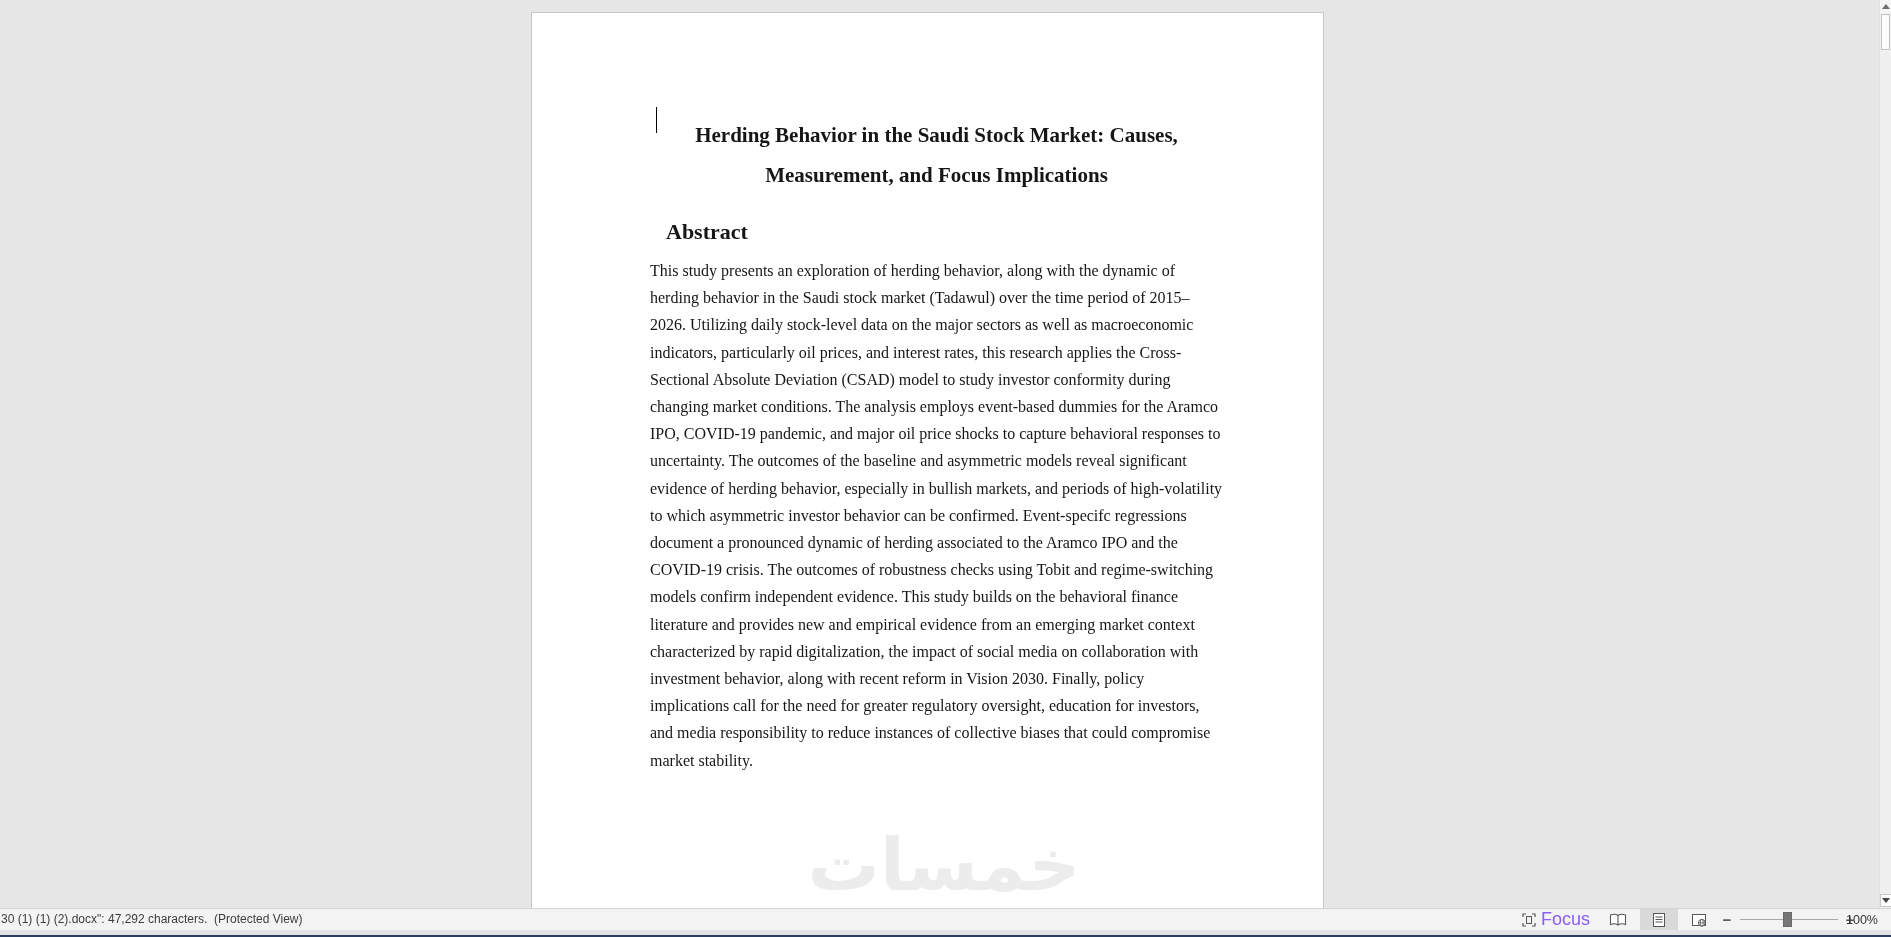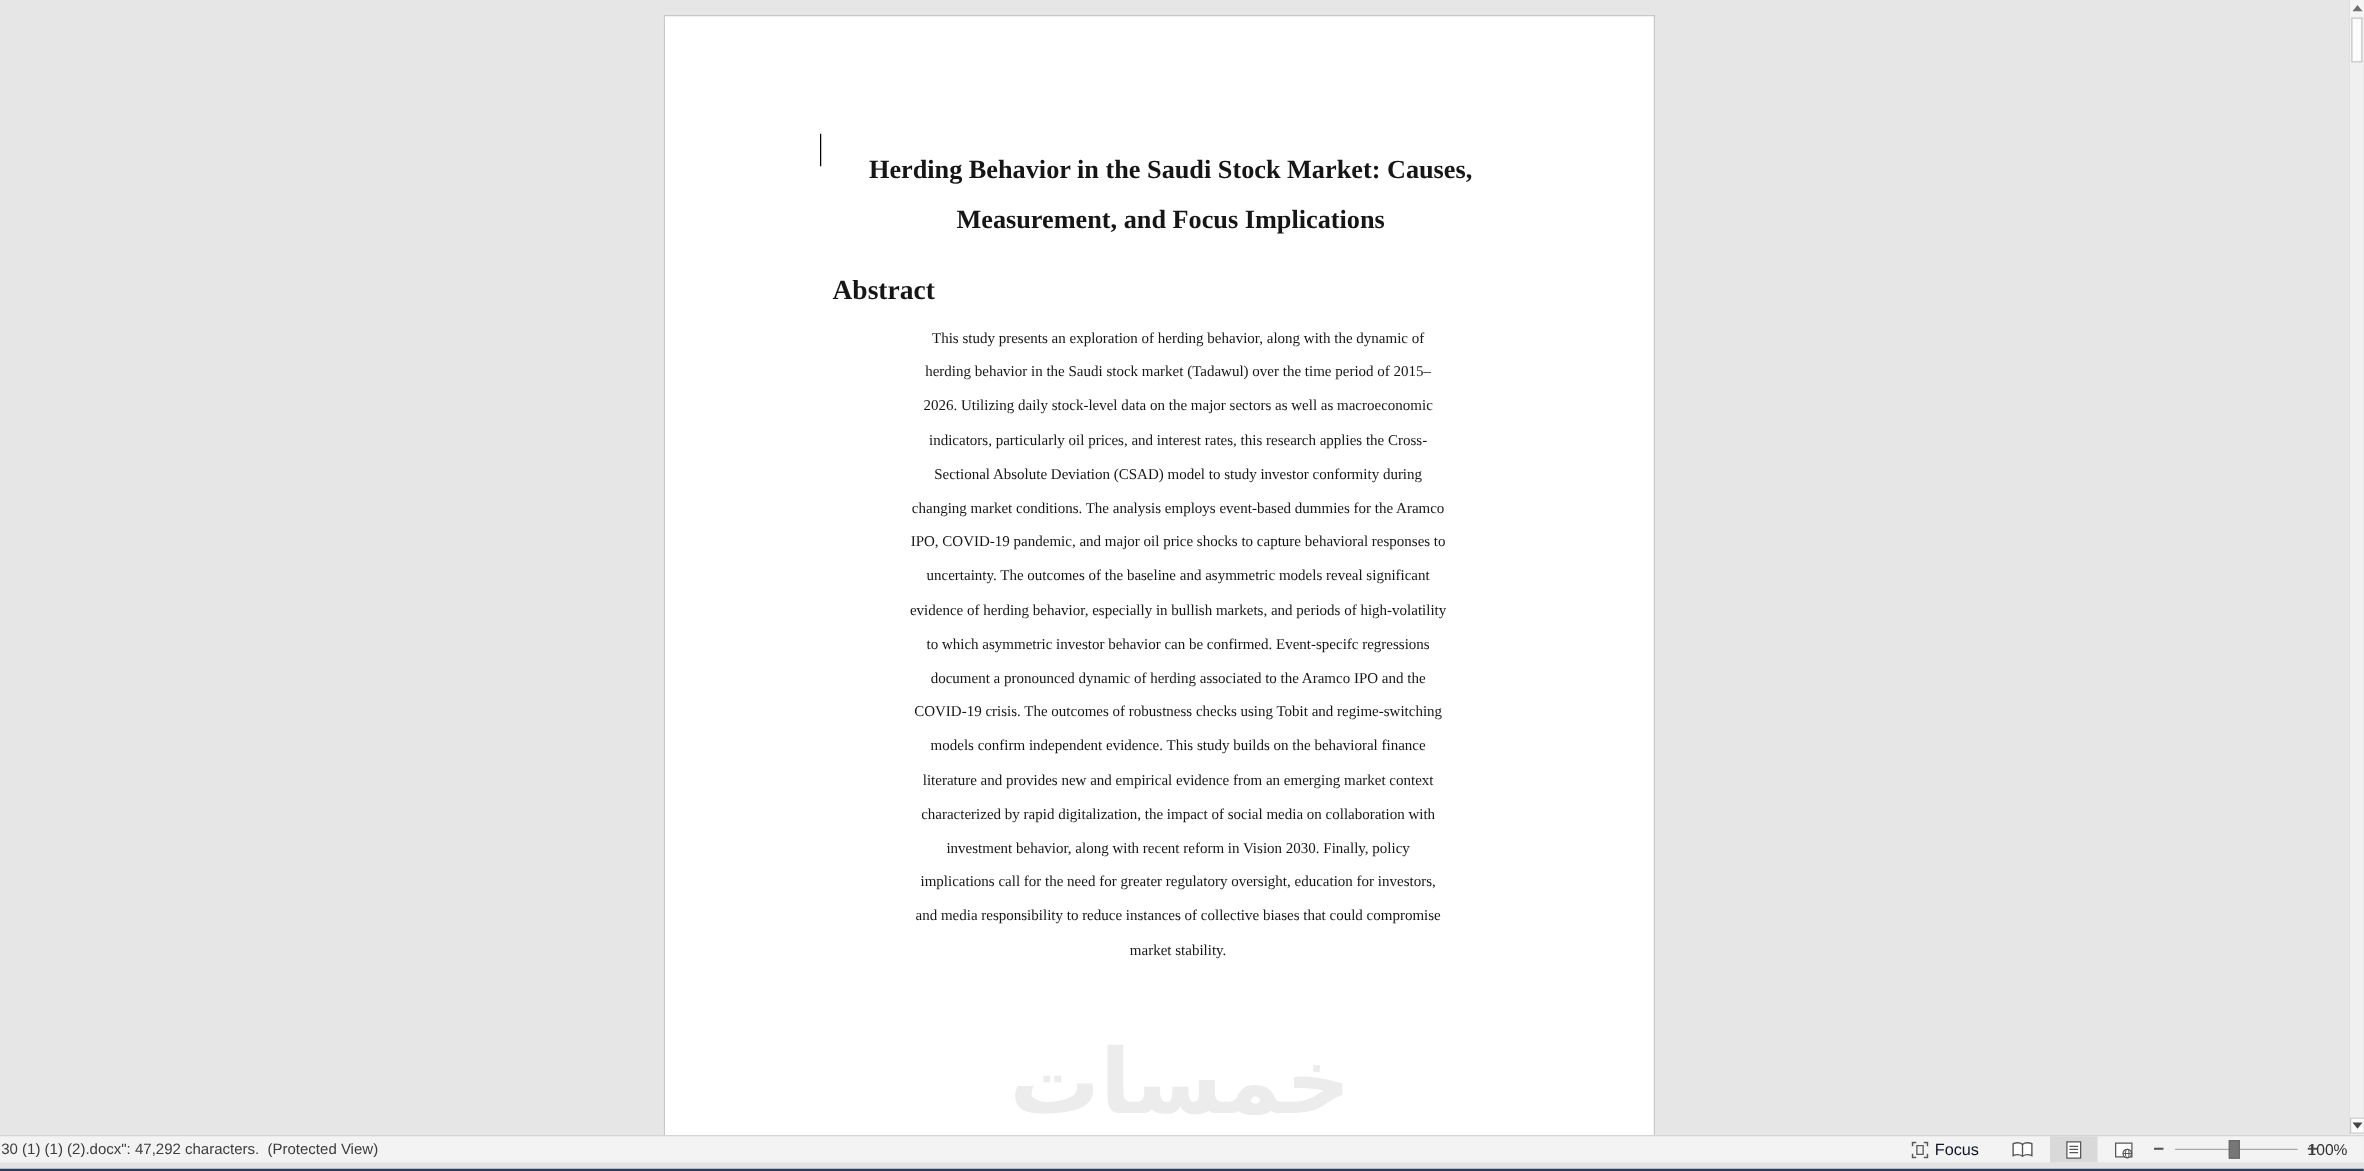--- a/index.html
+++ b/index.html
@@ -23,21 +23,21 @@
   }
   .caret{
     position:absolute;left:656px;top:107px;width:1px;height:26px;background:#000;
   }
   .abstract-heading{
     position:absolute;left:650px;top:222px;
     font-size:22px;font-weight:bold;line-height:20px;margin-left:16px;
   }
   .abstract-body{
     position:absolute;left:650px;top:257px;width:585px;
-    font-size:12px;line-height:27.2px;text-align:center;
+    font-size:16px;line-height:27.2px;
   }
   .abstract-body .line{white-space:pre;}
   .watermark{
     position:absolute;left:779px;top:826px;width:330px;
     text-align:center;direction:rtl;
     font-family:"DejaVu Sans",sans-serif;
     font-size:72px;font-weight:bold;color:#ececec;line-height:1.1;
     user-select:none;
   }
   
@@ -68,21 +68,21 @@
     background:#f3f3f3;border-top:1px solid #d4d4d4;
     color:#3d3d3d;font-size:12px;
   }
   .status-strip{position:absolute;left:0;top:930px;width:1891px;height:5px;background:#e3e3e3;}
   .status-edge{position:absolute;left:0;top:935px;width:1891px;height:2px;background:#2c3e5d;}
   .status-left{
     position:absolute;left:1px;top:0;height:21px;line-height:21px;white-space:pre;
   }
   .sb-item{position:absolute;top:0;height:21px;display:flex;align-items:center;justify-content:center;}
   .focus-btn{left:1524px;width:64px;gap:5px;}
-  .focus-label{font-size:13px;color:#0f172a;}
+  .focus-label{font-size:18px;color:#8b5cf6;}
   .view-btn{width:34px;}
   .view-btn.read{left:1601px;}
   .view-btn.print{left:1640px;width:38px;background:#d9d9d9;}
   .view-btn.web{left:1682px;}
   .zoom-btn{width:16px;font-size:15px;color:#555;font-weight:bold;}
   .zoom-out{left:1719px;}
   .zoom-in{left:1842px;}
   .zoom-track{
     position:absolute;left:1740px;top:10px;width:98px;height:1px;background:#a8a8a8;
   }

